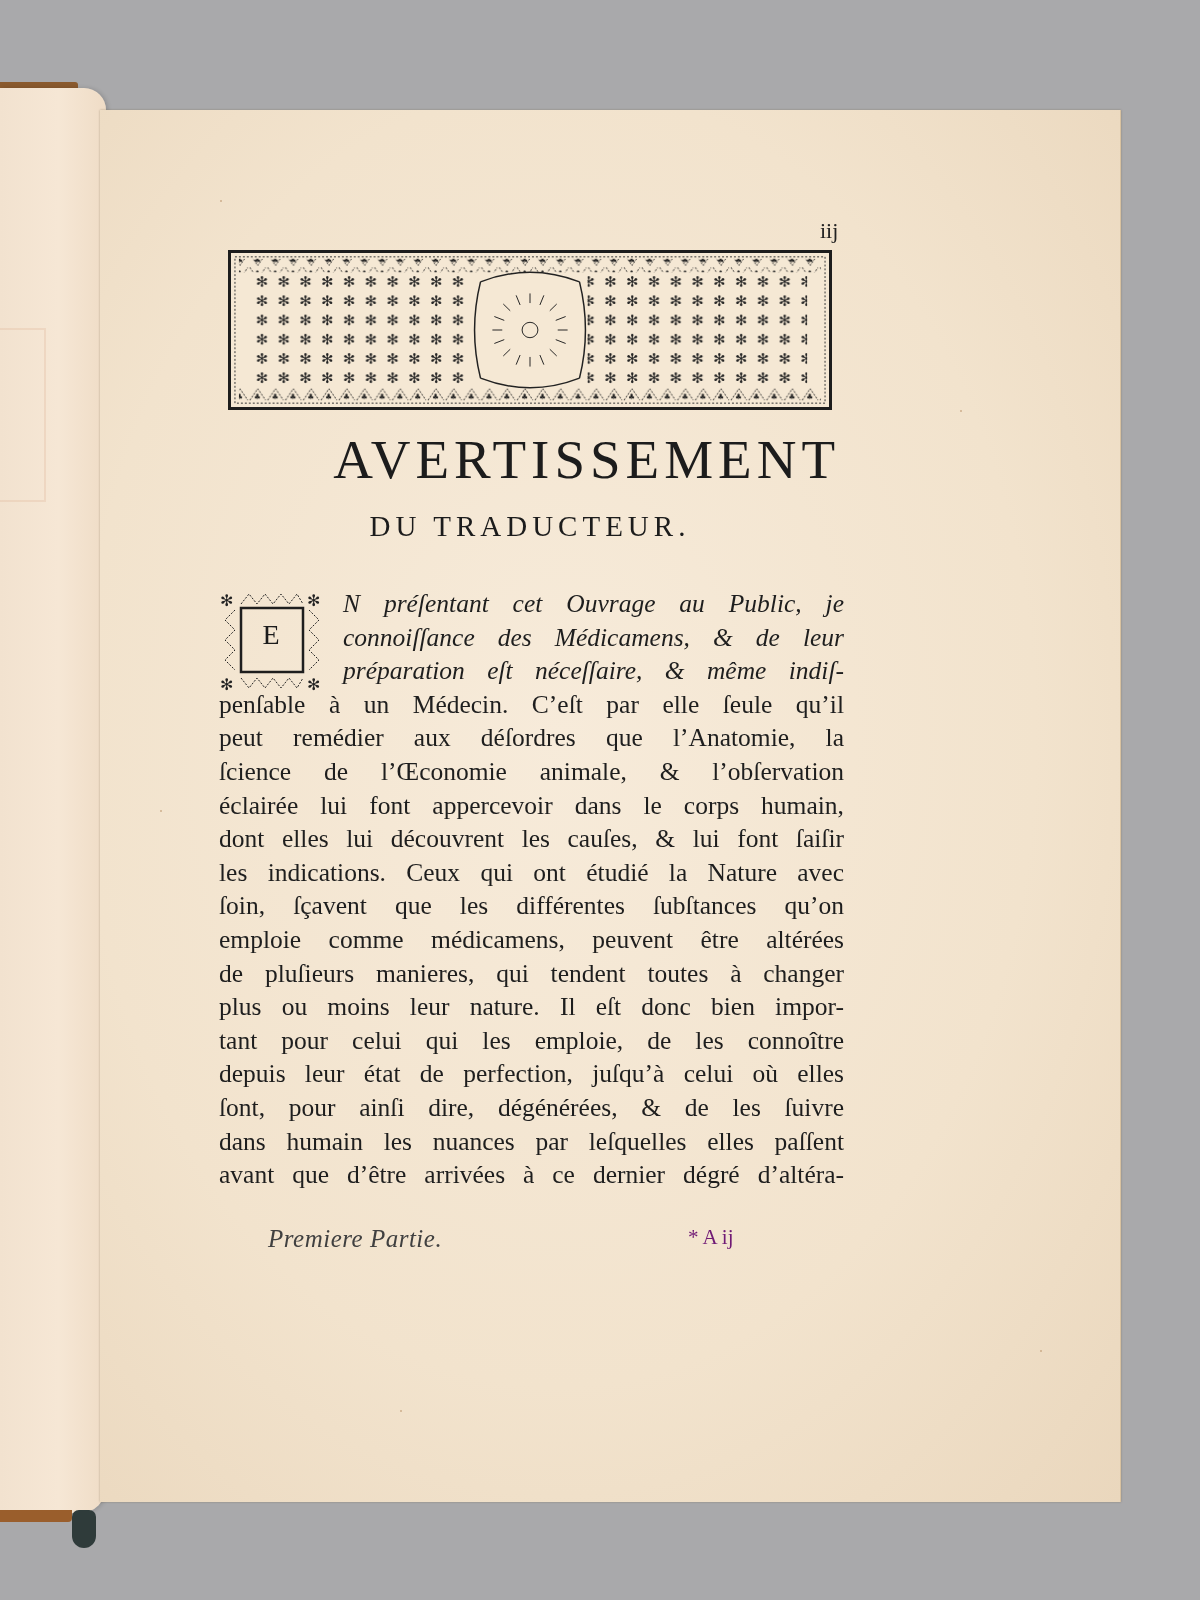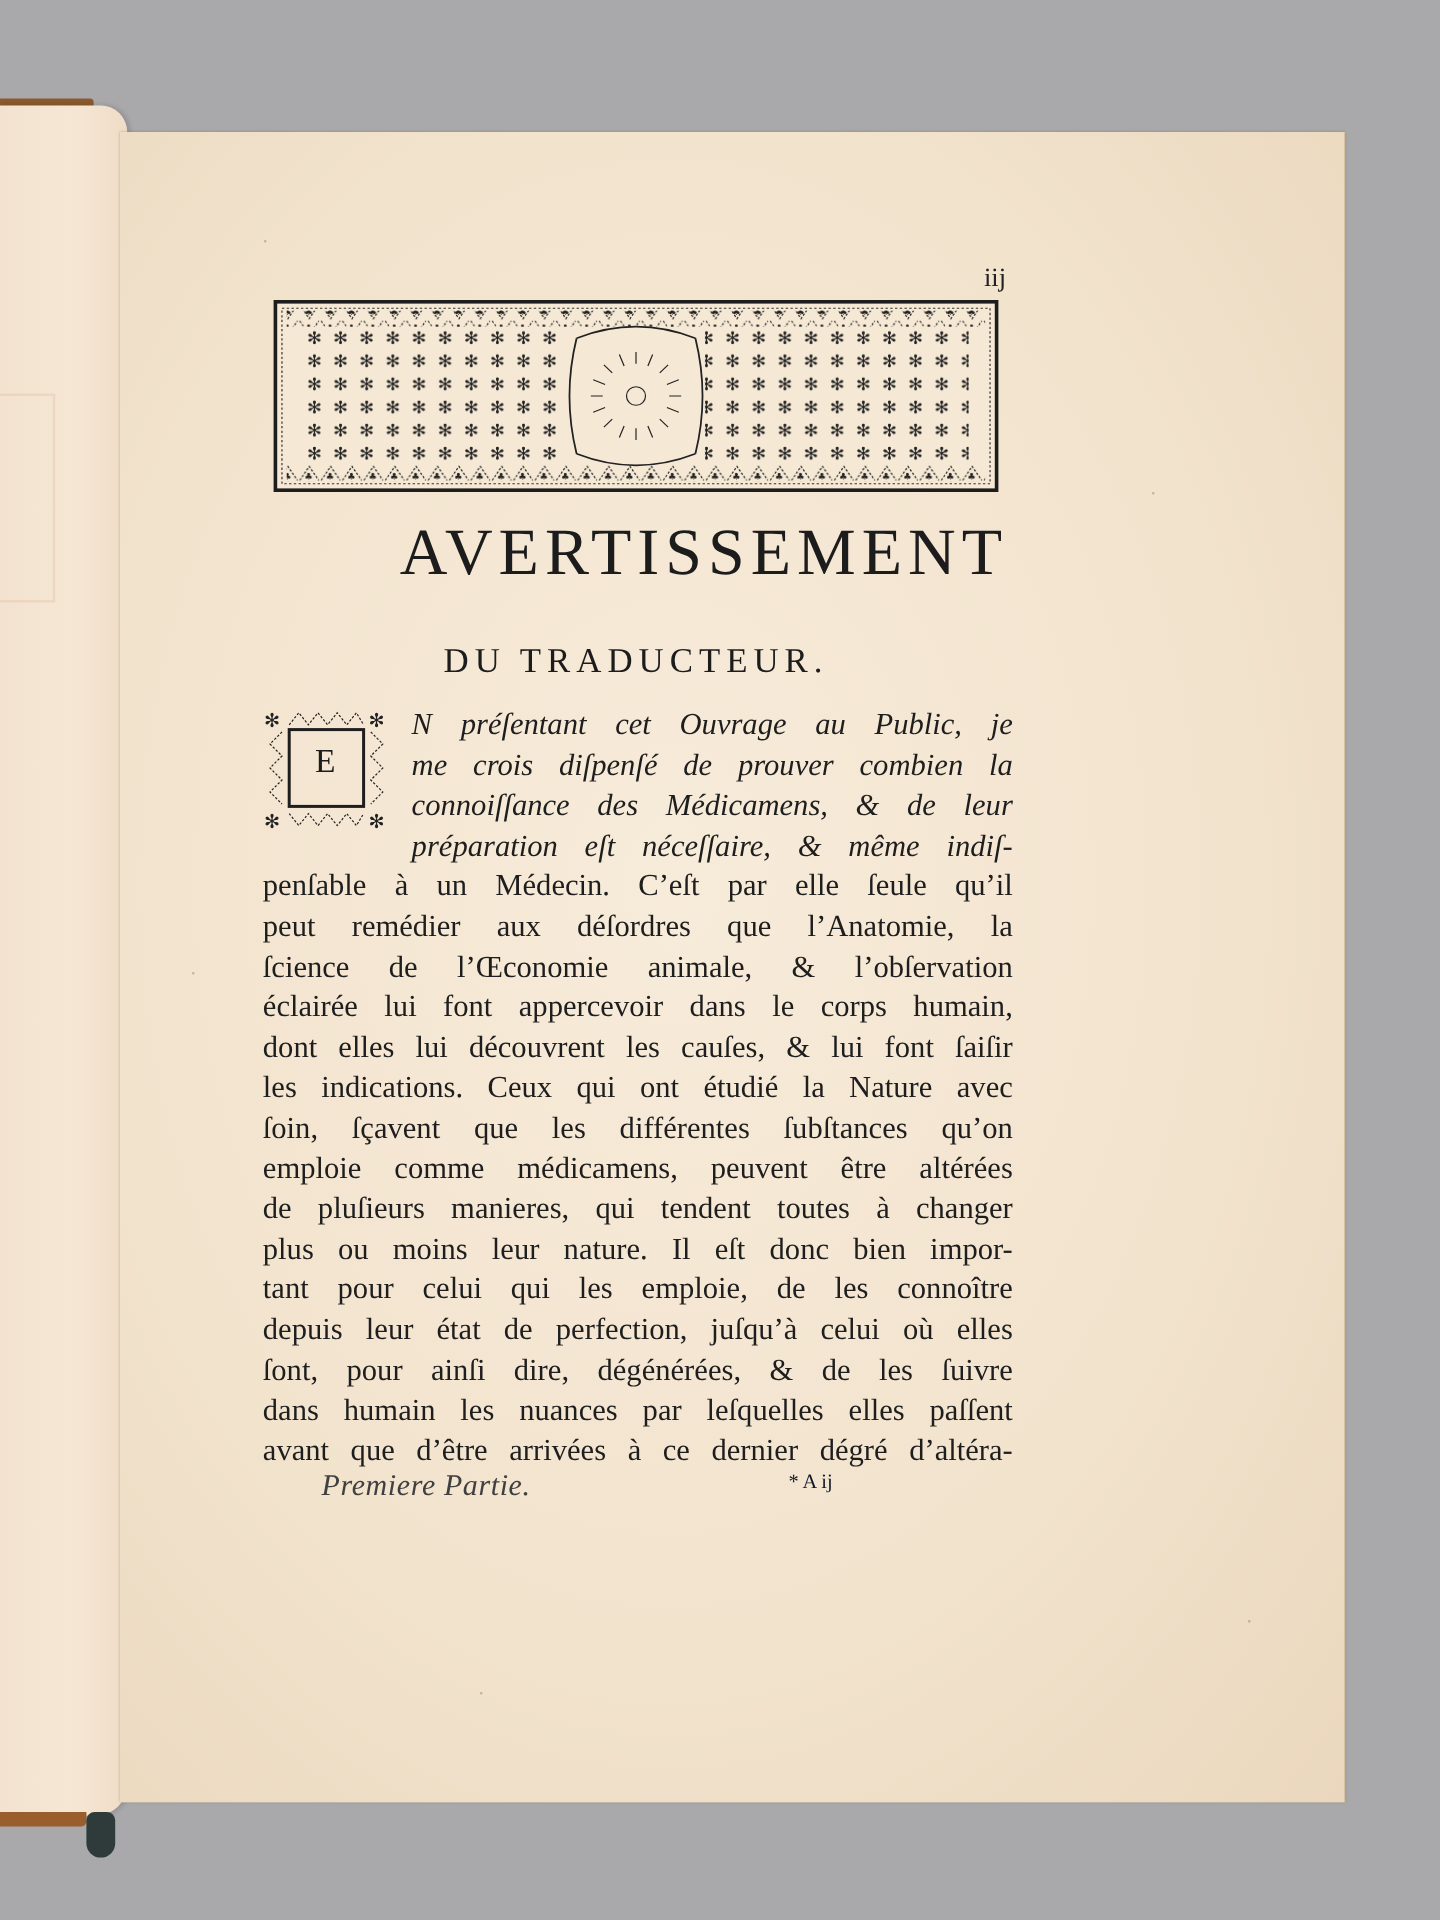--- a/index.html
+++ b/index.html
@@ -45,21 +45,21 @@
       border: 3px solid #1d1d1d; box-sizing: border-box;
       background: #f5e8d4;
     }
     .ornament svg { display: block; width: 100%; height: 100%; }
     .title {
       position: absolute; left: 220px; top: 432px; width: 620px; text-align: right;
       font-size: 55px; letter-spacing: 5px; color: #1c1c1c; line-height: 1;
     }
     .subtitle {
       position: absolute; left: 220px; top: 512px; width: 620px; text-align: center;
-      font-size: 29px; letter-spacing: 5px; color: #1c1c1c; line-height: 1; margin-top: 25px;
+      font-size: 29px; letter-spacing: 5px; color: #1c1c1c; line-height: 1;
     }
     .dropcap {
       position: absolute; left: 219px; top: 590px; width: 106px; height: 104px;
     }
     .dropcap svg { width: 100%; height: 100%; display: block; }
     .dropcap-letter {
       position: absolute; left: 37px; top: 31px; width: 30px; text-align: center;
       font-size: 28px; color: #1c1c1c; line-height: 1;
     }
     .body-text {
@@ -67,21 +67,21 @@
       font-size: 25.5px; line-height: 33.6px; color: #1e1e1e;
     }
     .line { display: block; text-align: justify; text-align-last: justify; white-space: nowrap; }
     .line.indent { padding-left: 124px; font-style: italic; }
     .line.last { text-align-last: justify; }
     .footer-signature-left {
       position: absolute; left: 268px; top: 1225px; font-size: 25px; font-style: italic;
       color: #404040; letter-spacing: 0.5px;
     }
     .footer-signature-right {
-      position: absolute; left: 657px; top: 1225px; font-size: 17px; color: #0f172a;
+      position: absolute; left: 688px; top: 1225px; font-size: 21px; color: #701a75;
     }
     .specks span {
       position: absolute; width: 2px; height: 2px; border-radius: 50%; background: #b58a60; opacity: 0.6;
     }
   </style>
 </head>
 <body>
 
 <div class="spine-top"></div>
 <div class="left-leaf">
@@ -160,21 +160,20 @@
     <path d="M22 14 L30 4 L38 14 L46 4 L54 14 L62 4 L70 14 L78 4 L84 14" fill="none" stroke="#222" stroke-dasharray="2 1.5"></path>
     <path d="M22 88 L30 98 L38 88 L46 98 L54 88 L62 98 L70 88 L78 98 L84 88" fill="none" stroke="#222" stroke-dasharray="2 1.5"></path>
     <path d="M16 20 L6 30 L16 40 L6 50 L16 60 L6 70 L16 80" fill="none" stroke="#222" stroke-dasharray="2 1.5"></path>
     <path d="M90 20 L100 30 L90 40 L100 50 L90 60 L100 70 L90 80" fill="none" stroke="#222" stroke-dasharray="2 1.5"></path>
   </svg>
   <div class="dropcap-letter">E</div>
 </div>
 
 <div class="body-text">
   <span class="line indent">N préſentant cet Ouvrage au Public, je</span>
-  <span class="line indent">me crois diſpenſé de prouver combien la</span>
   <span class="line indent">connoiſſance des Médicamens, &amp; de leur</span>
   <span class="line indent">préparation eſt néceſſaire, &amp; même indiſ-</span>
   <span class="line">penſable à un Médecin.  C’eſt par elle ſeule qu’il</span>
   <span class="line">peut remédier aux déſordres que l’Anatomie, la</span>
   <span class="line">ſcience de l’Œconomie animale, &amp; l’obſervation</span>
   <span class="line">éclairée lui font appercevoir dans le corps humain,</span>
   <span class="line">dont elles lui découvrent les cauſes, &amp; lui font ſaiſir</span>
   <span class="line">les indications. Ceux qui ont étudié la Nature avec</span>
   <span class="line">ſoin, ſçavent que les différentes ſubſtances qu’on</span>
   <span class="line">emploie comme médicamens, peuvent être altérées</span>

